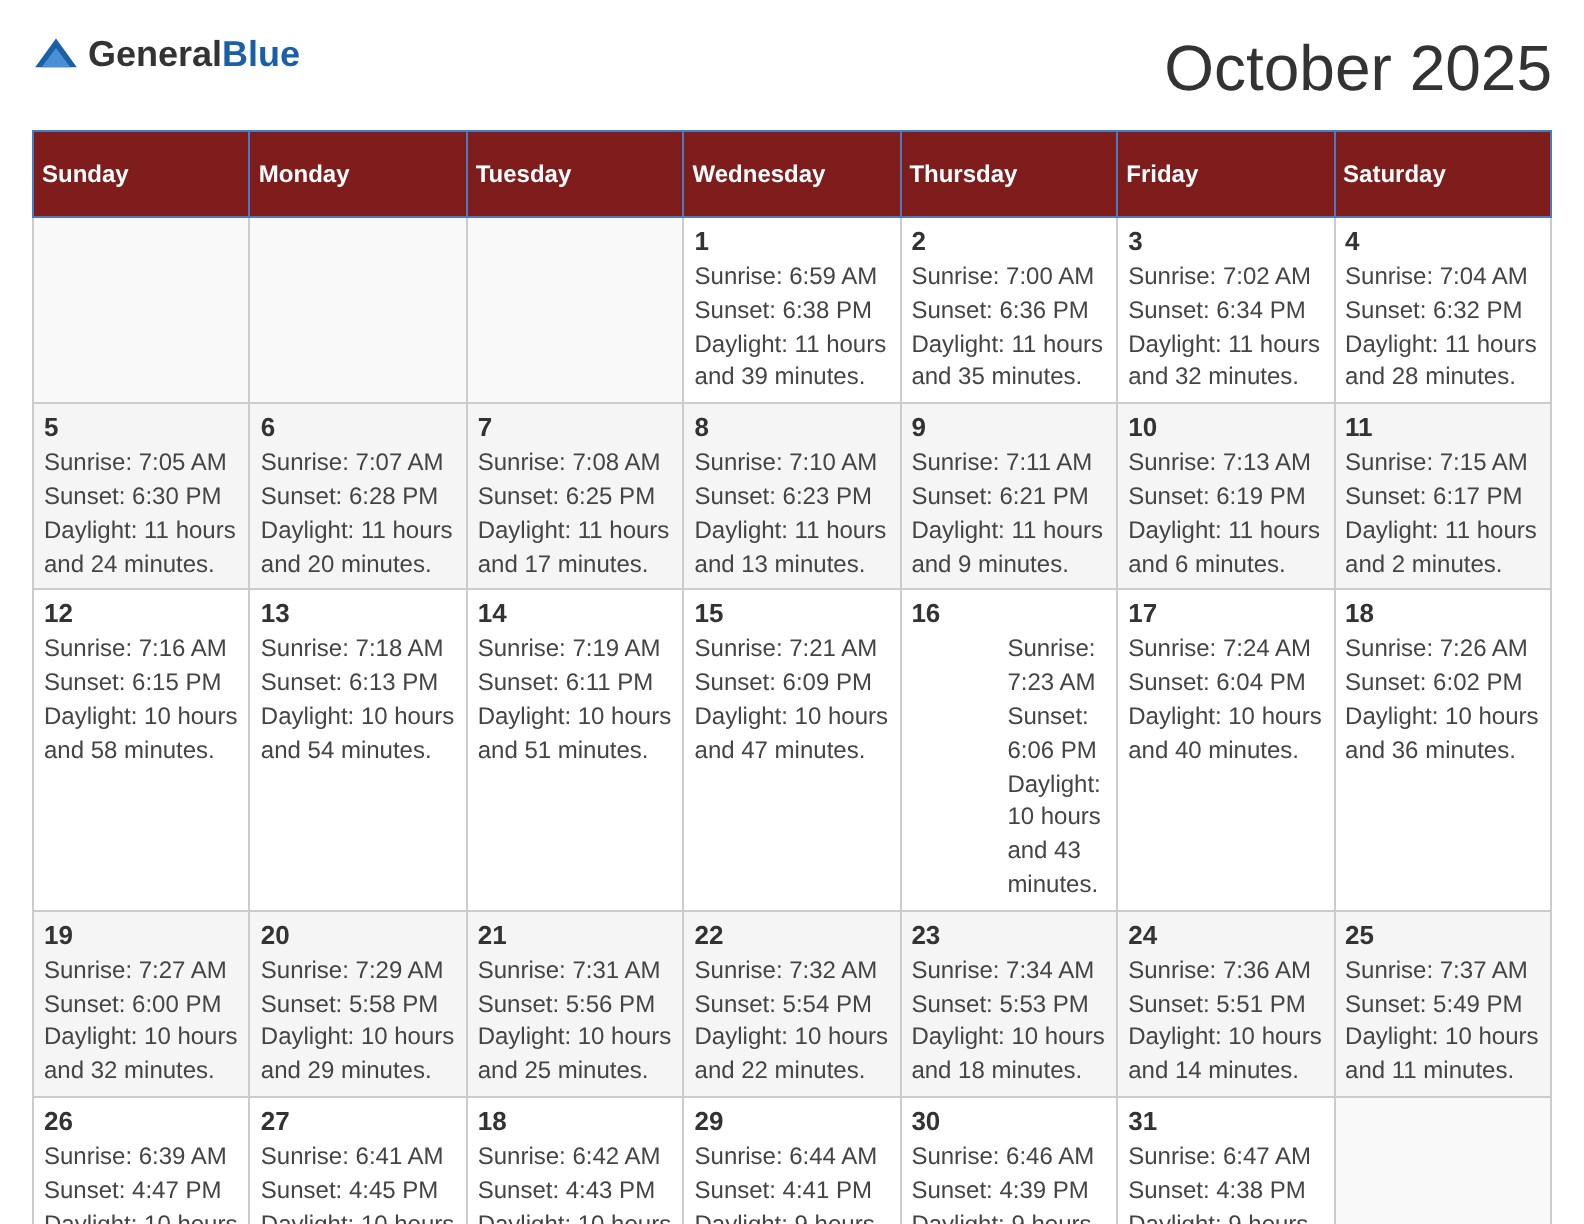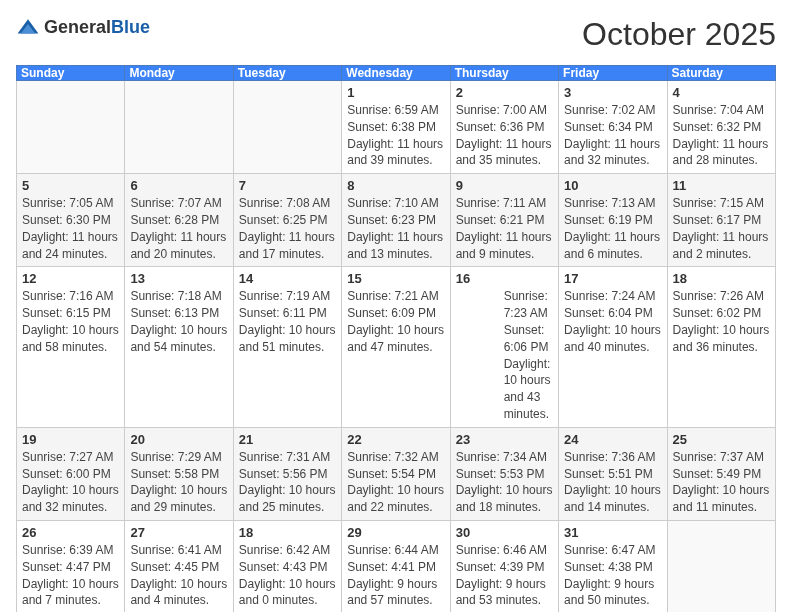--- a/index.html
+++ b/index.html
@@ -48,25 +48,25 @@
     .location-subtitle {
       font-size: 14px;
       color: #555;
     }
     .calendar-table {
       width: 100%;
       border-collapse: collapse;
       table-layout: fixed;
     }
     .calendar-table th {
-      background-color: #3b82f6;
+      background-color: #7f1d1d;
       color: #fff;
       font-size: 12px;
       font-weight: bold;
-      padding: 0 4px;
+      padding: 14px 4px;
       text-align: left;
       border: 1px solid #4a7abf;
     }
     .calendar-table td {
       border: 1px solid #ccc;
       vertical-align: top;
       padding: 4px 5px;
       font-size: 10px;
       color: #333;
       height: 88px;

